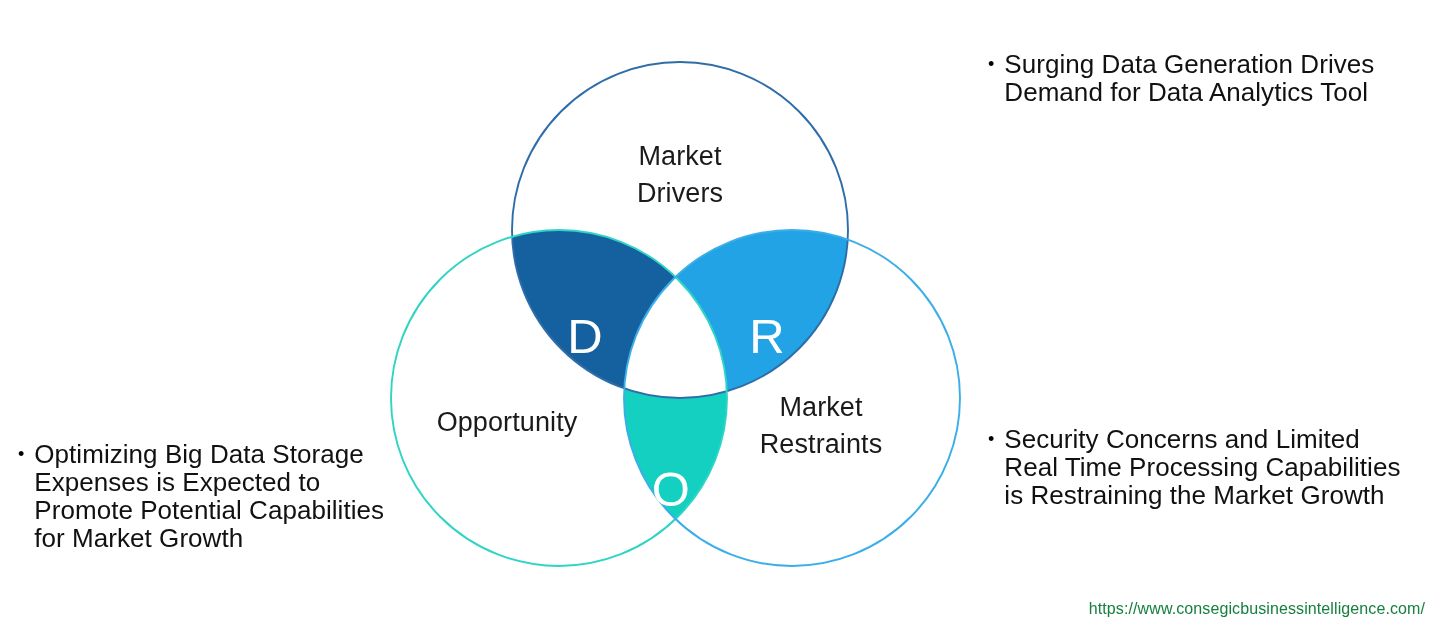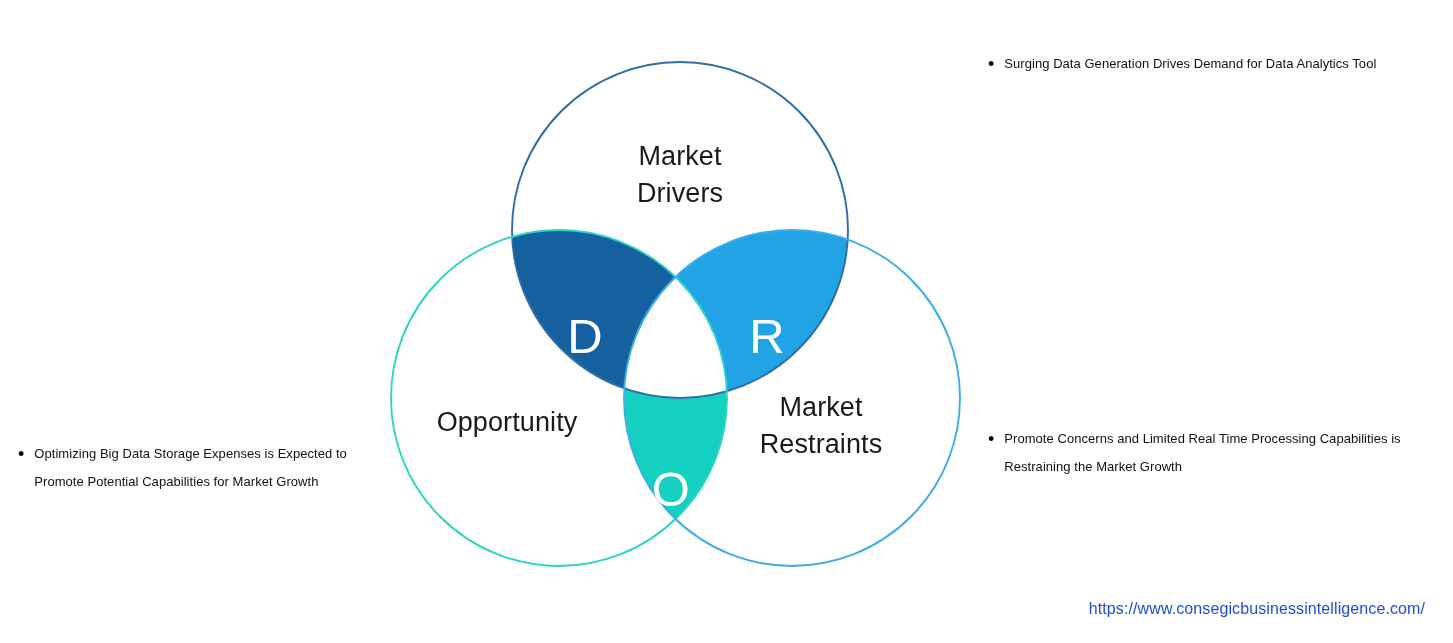--- a/index.html
+++ b/index.html
@@ -60,21 +60,21 @@
     gap: 10px;
   }
   .callout-bullet {
     flex: 0 0 auto;
     font-size: 18px;
     line-height: 28px;
     color: #000000;
     user-select: none;
   }
   .callout-text {
-    font-size: 13px;
+    font-size: 26px;
     line-height: 28px;
     color: #111111;
     letter-spacing: 0.05px;
   }
 
   #callout-drivers {
     left: 988px;
     top: 50px;
     width: 400px;
   }
@@ -89,21 +89,21 @@
     width: 380px;
   }
 
   
   #source-url {
     position: absolute;
     right: 28px;
     bottom: 24px;
     font-size: 16px;
     line-height: 20px;
-    color: #1d4ed8;
+    color: #15803d;
     letter-spacing: 0.1px;
     text-align: right;
     margin-top: 44px;
   }
 </style>
 </head>
 <body>
 
 <div id="page">
 
@@ -171,21 +171,21 @@
     </svg>
   </div>
 
   <div class="callout" id="callout-drivers">
     <span class="callout-bullet">•</span>
     <span class="callout-text">Surging Data Generation Drives Demand for Data Analytics Tool</span>
   </div>
 
   <div class="callout" id="callout-restraints">
     <span class="callout-bullet">•</span>
-    <span class="callout-text">Promote Concerns and Limited Real Time Processing Capabilities is Restraining the Market Growth</span>
+    <span class="callout-text">Security Concerns and Limited Real Time Processing Capabilities is Restraining the Market Growth</span>
   </div>
 
   <div class="callout" id="callout-opportunity">
     <span class="callout-bullet">•</span>
     <span class="callout-text">Optimizing Big Data Storage Expenses is Expected to Promote Potential Capabilities for Market Growth</span>
   </div>
 
   <div id="source-url">https://www.consegicbusinessintelligence.com/</div>
 
 </div>

